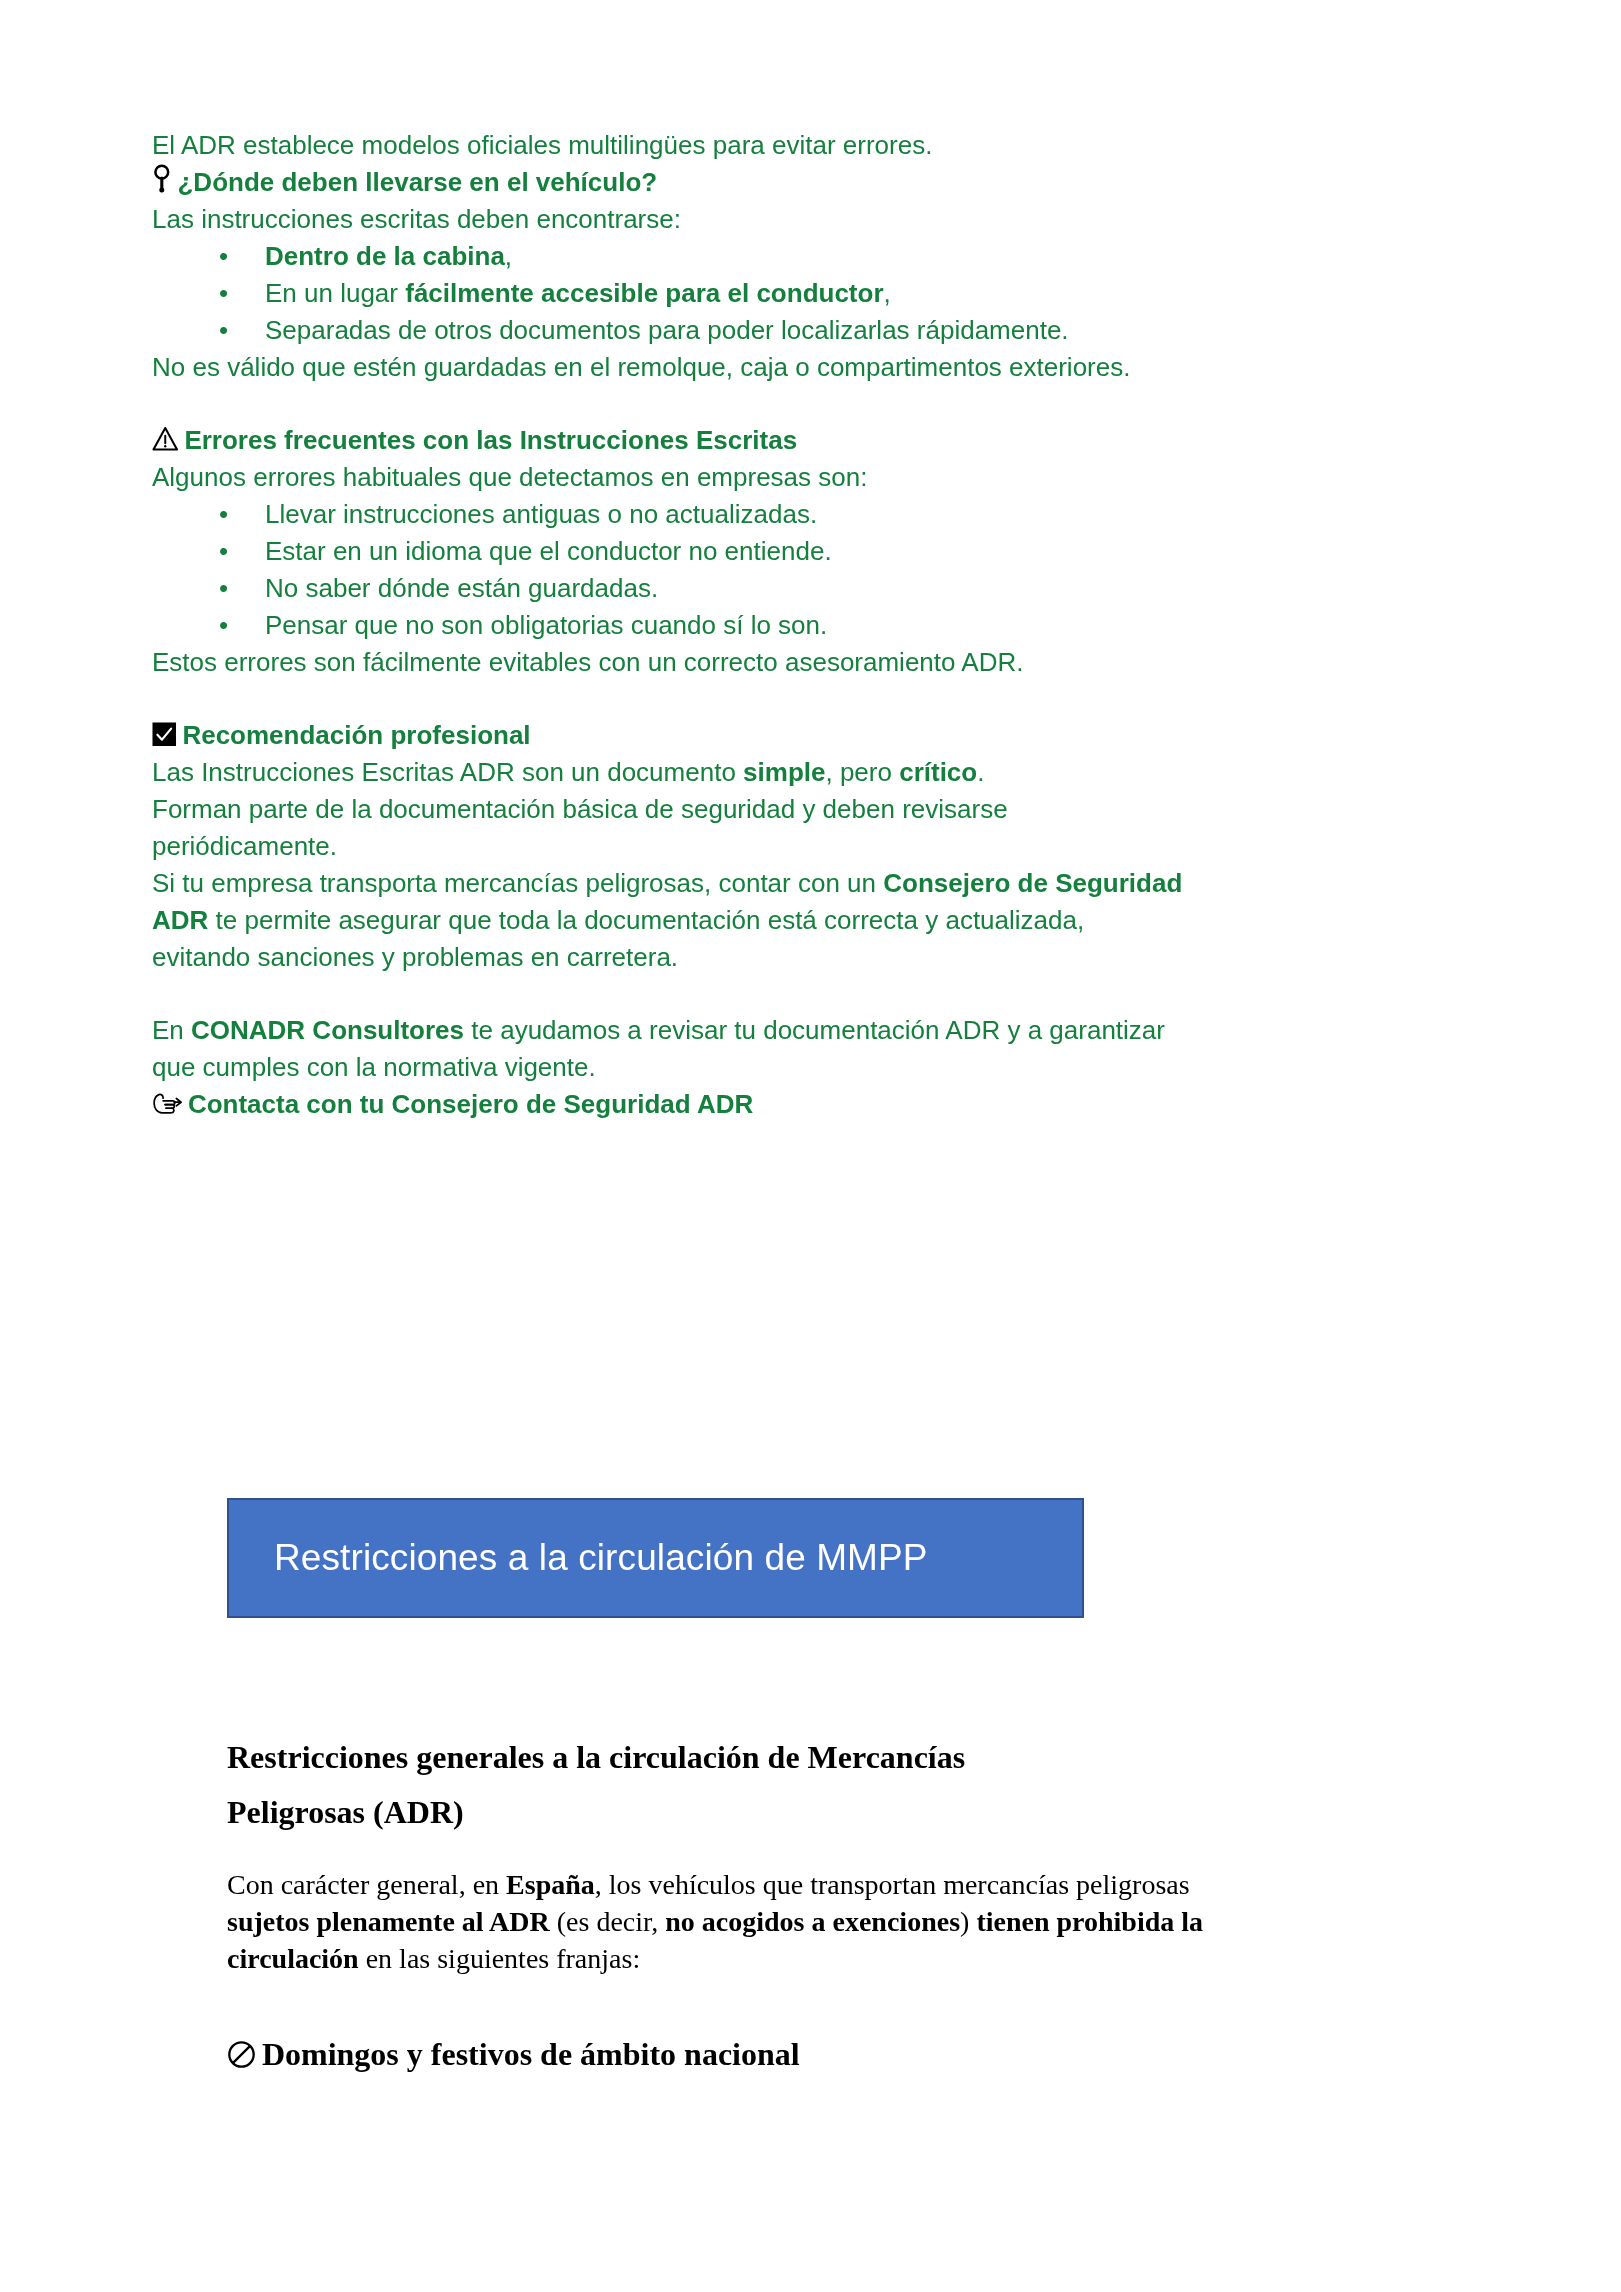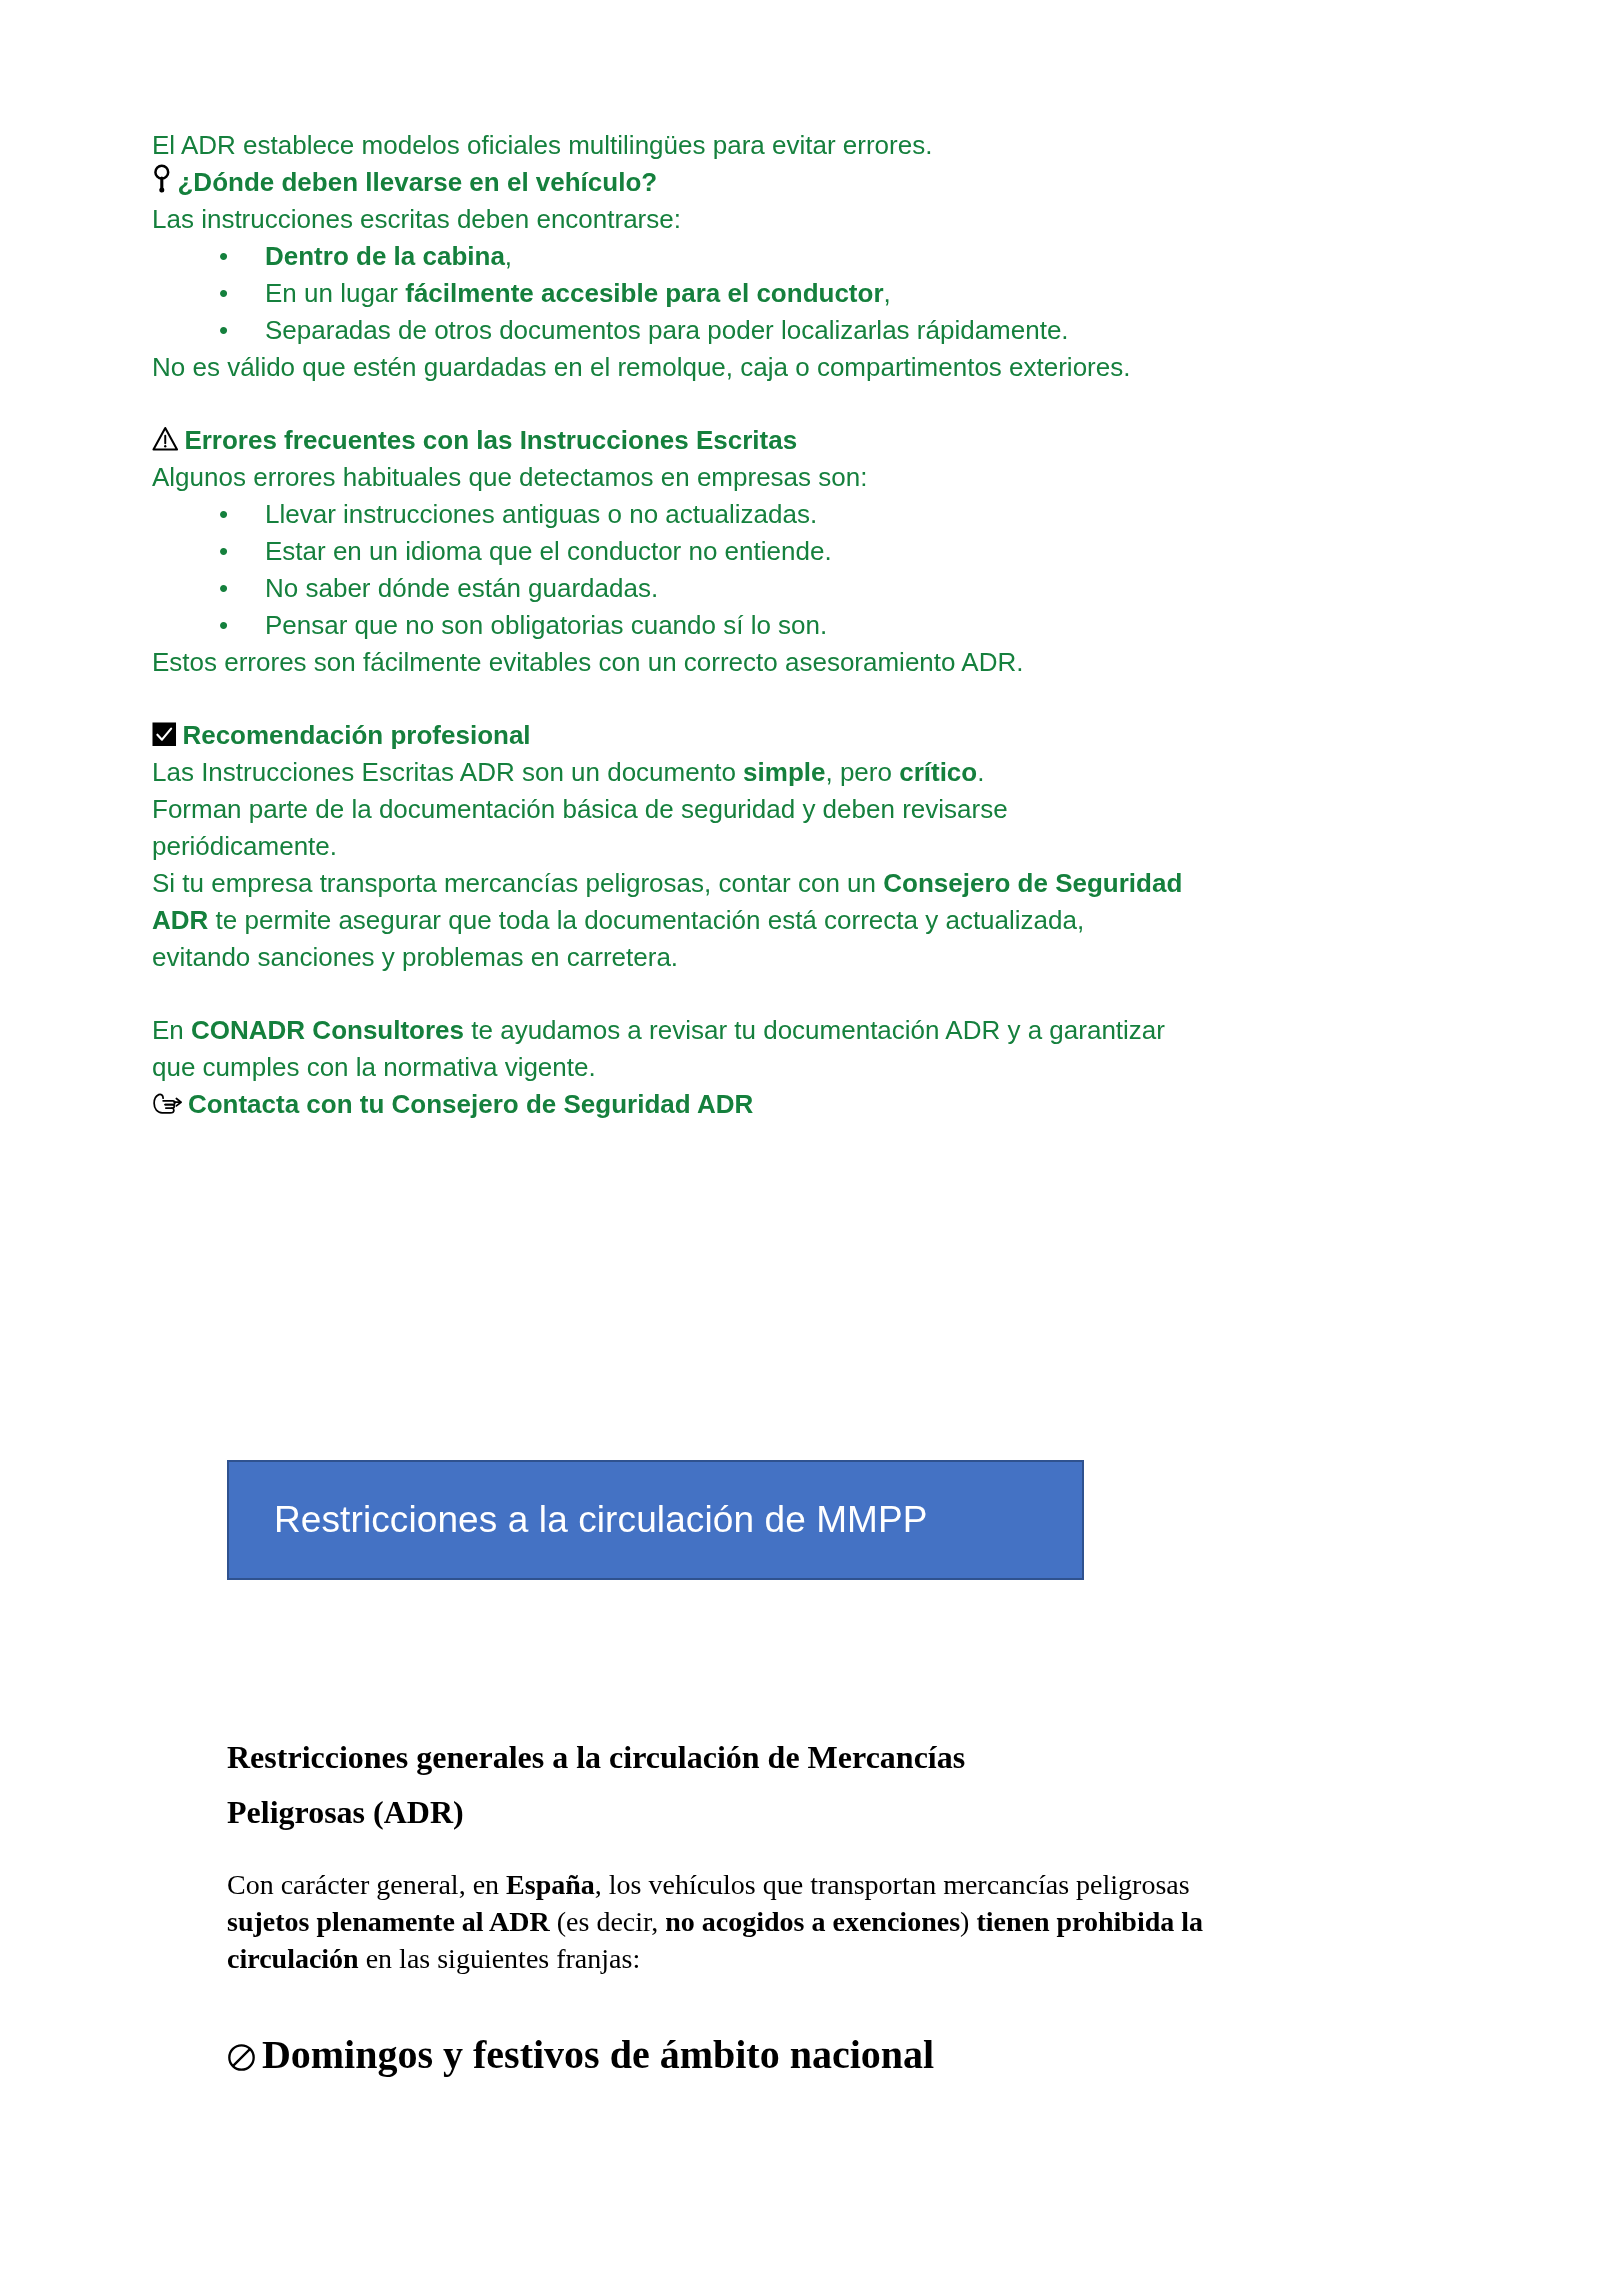--- a/index.html
+++ b/index.html
@@ -77,21 +77,21 @@
   }
 
   .gap-sm { height: 36px; }
 
   b, strong { font-weight: bold; }
 
   
   .banner-wrap {
     position: absolute;
     left: 227px;
-    top: 1460px;
+    top: 1498px;
   }
   .banner {
     width: 857px;
     height: 120px;
     background: #4472C4;
     border: 2.9px solid #2F528F;
     display: flex;
     align-items: center;
     padding-left: 45px;
   }
@@ -123,21 +123,21 @@
   }
   .serif-p {
     font-family: "Liberation Serif", serif;
     font-size: 28px;
     line-height: 37px;
     margin: 26px 0 0 0;
     white-space: pre-wrap;
   }
   .serif-h2 {
     font-family: "Liberation Serif", serif;
-    font-size: 40px;
+    font-size: 32px;
     font-weight: bold;
     line-height: 41px;
     margin: 57px 0 0 0;
     white-space: pre-wrap;
   }
 </style>
 </head>
 <body>
 
 <div class="page">

